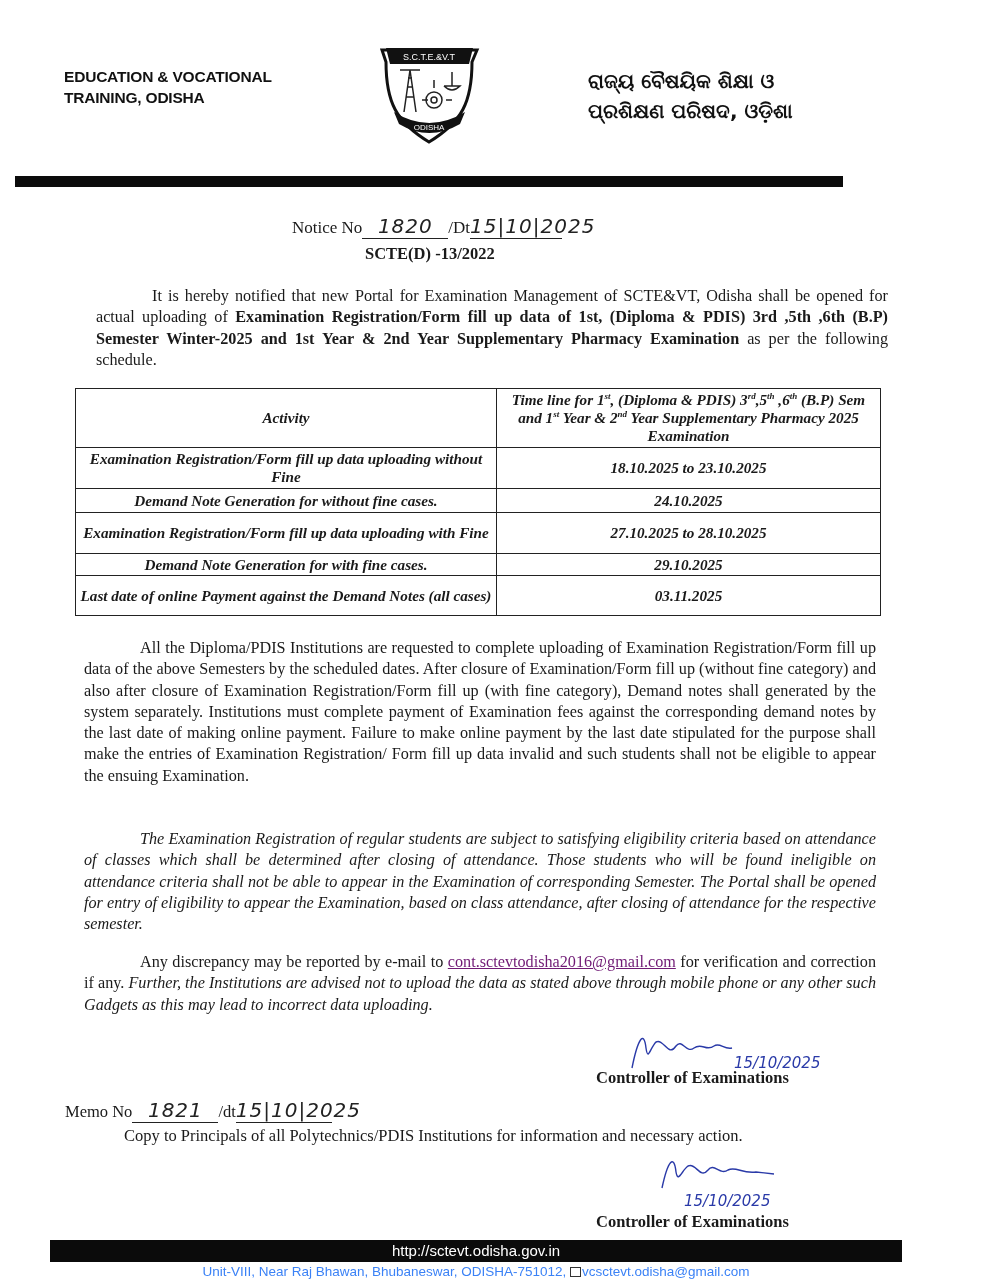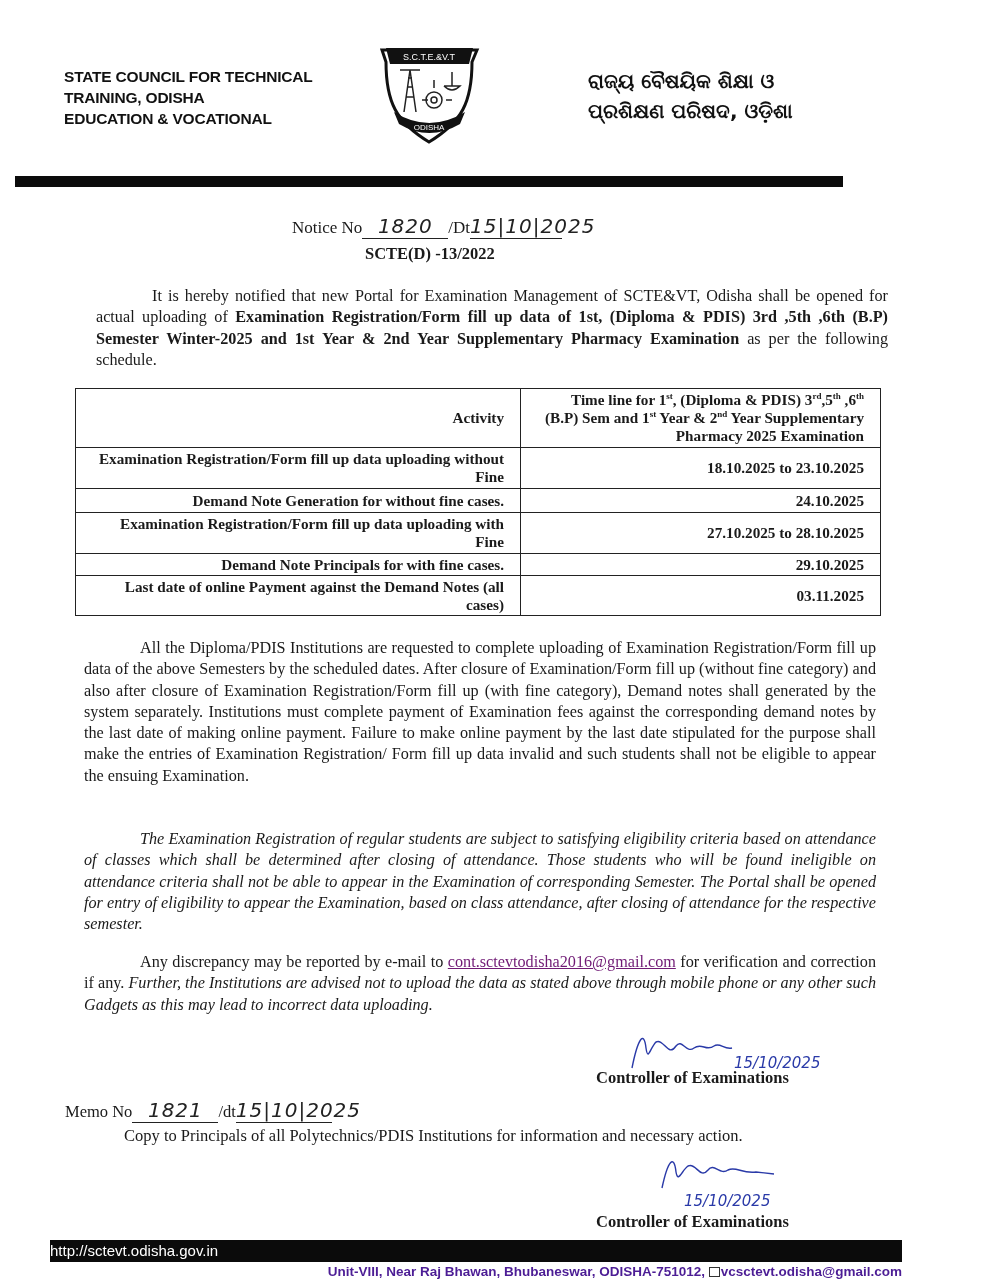--- a/index.html
+++ b/index.html
@@ -35,50 +35,49 @@
   .p2 { top:638px; }
   .p3 { top:829px; font-style:italic; }
   .p4 { top:952px; }
   .email-link { text-decoration:underline; color:#701a75; }
 
   table.sched {
     position:absolute; left:75px; top:388px; width:806px; border-collapse:collapse;
     font-weight:bold; font-size:15.2px; line-height:18px;
   }
   table.sched td, table.sched th {
-    border:1.6px solid #222; text-align:right; vertical-align:middle; padding:0 16px;
+    border:1.6px solid #222; text-align:center; vertical-align:middle; padding:0 4px;font-style:italic;
   }
   table.sched th { font-weight:bold; }
   .c1 { width:412px; }
   sup { font-size:9px; line-height:0; }
 
   .sig1 { left:596px; top:1028px; width:260px; height:62px; }
   .sig-label { font-size:16.5px; font-weight:bold; white-space:nowrap; }
   .memo-line { left:65px; top:1098px; font-size:16.5px; white-space:nowrap; }
   .copy { left:124px; top:1126px; font-size:16.5px; white-space:nowrap; }
   .sig2 { left:596px; top:1152px; width:260px; height:80px; }
 
   .footer-bar {
     left:50px; top:1240px; width:852px; height:22px; background:#0b0b0b; color:#fff;
-    font-family:"Liberation Sans", sans-serif; font-size:15px; text-align:left; line-height:22px;
+    font-family:"Liberation Sans", sans-serif; font-size:15px; text-align:center; line-height:22px;
   }
   .footer-addr {
-    left:50px; top:1264px; width:852px; text-align:right;
-    font-family:"Liberation Sans", sans-serif; font-size:13.5px; font-weight:bold; color:#4c1d95;
+    left:50px; top:1264px; width:852px; text-align:center;
+    font-family:"Liberation Sans", sans-serif; font-size:13.5px; font-weight:normal; color:#3b82f6;
   }
   .sigsvg { stroke:#2a3aa8; fill:none; stroke-width:1.4; }
   .sigtxt { fill:#2a3aa8; font-family:"DejaVu Sans", sans-serif; font-style:italic; }
 </style>
 </head>
 <body>
 
 <div class="abs org-en">
-  <div>STATE COUNCIL FOR TECHNICAL</div>
+  <div>EDUCATION &amp; VOCATIONAL</div>
   <div>TRAINING, ODISHA</div>
-  <div>EDUCATION &amp; VOCATIONAL</div>
 </div>
 
 <div class="abs logo">
   <svg width="115" height="105" viewBox="0 0 115 105">
     <path d="M10 8 L105 8 L100 20 C100 60 90 80 57 100 C24 80 14 60 14 20 Z" fill="#fff" stroke="#111" stroke-width="3"></path>
     <path d="M14 6 L101 6 L97 22 L18 22 Z" fill="#111"></path>
     <text x="57" y="18" text-anchor="middle" font-size="9" fill="#fff" font-family="Liberation Sans, sans-serif">S.C.T.E.&amp;V.T</text>
     <path d="M22 70 Q57 92 93 70 L88 82 Q57 100 27 82 Z" fill="#111"></path>
     <text x="57" y="88" text-anchor="middle" font-size="8" fill="#fff" font-family="Liberation Sans, sans-serif">ODISHA</text>
     <g stroke="#222" stroke-width="1.5" fill="none">
@@ -123,21 +122,21 @@
   </tr>
   <tr style="height:24px;">
     <td>Demand Note Generation for without fine cases.</td>
     <td>24.10.2025</td>
   </tr>
   <tr style="height:41px;">
     <td>Examination Registration/Form fill up data uploading with Fine</td>
     <td>27.10.2025 to 28.10.2025</td>
   </tr>
   <tr style="height:22px;">
-    <td>Demand Note Principals for with fine cases.</td>
+    <td>Demand Note Generation for with fine cases.</td>
     <td>29.10.2025</td>
   </tr>
   <tr style="height:40px;">
     <td>Last date of online Payment against the Demand Notes (all cases)</td>
     <td>03.11.2025</td>
   </tr>
 </tbody>
   </table>
 
 <div class="abs para p2">

